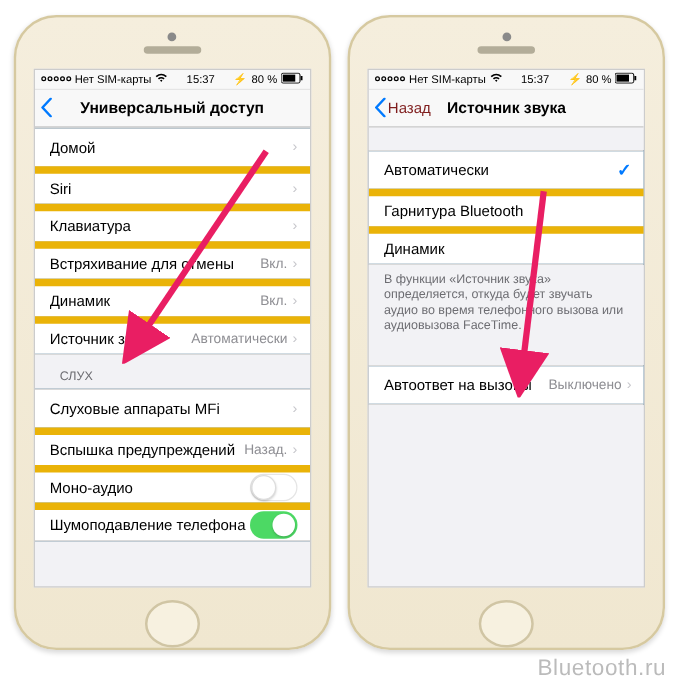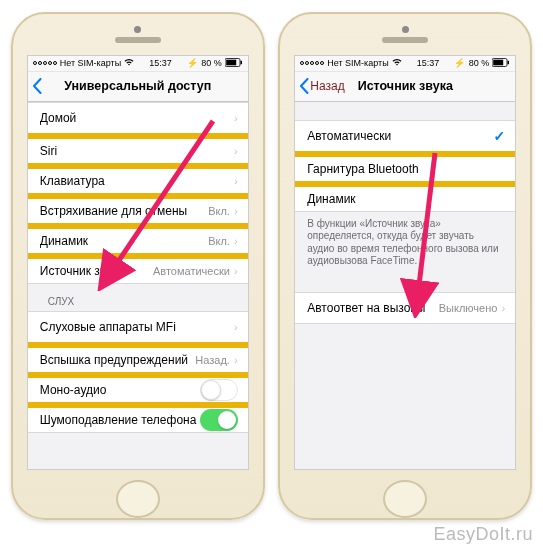--- a/index.html
+++ b/index.html
@@ -345,13 +345,13 @@
             </marker>
           </defs>
         <line x1="45" y1="5" x2="26" y2="162" stroke="#e91e63" stroke-width="5" marker-end="url(#ah2)"></line>
       </svg>
     </div>
     <div class="home-button"></div>
   </div>
 
 </div>
 
-<div class="watermark">EasyDoIt.ru</div>
+<div class="watermark">Bluetooth.ru</div>
 
 </body></html>

